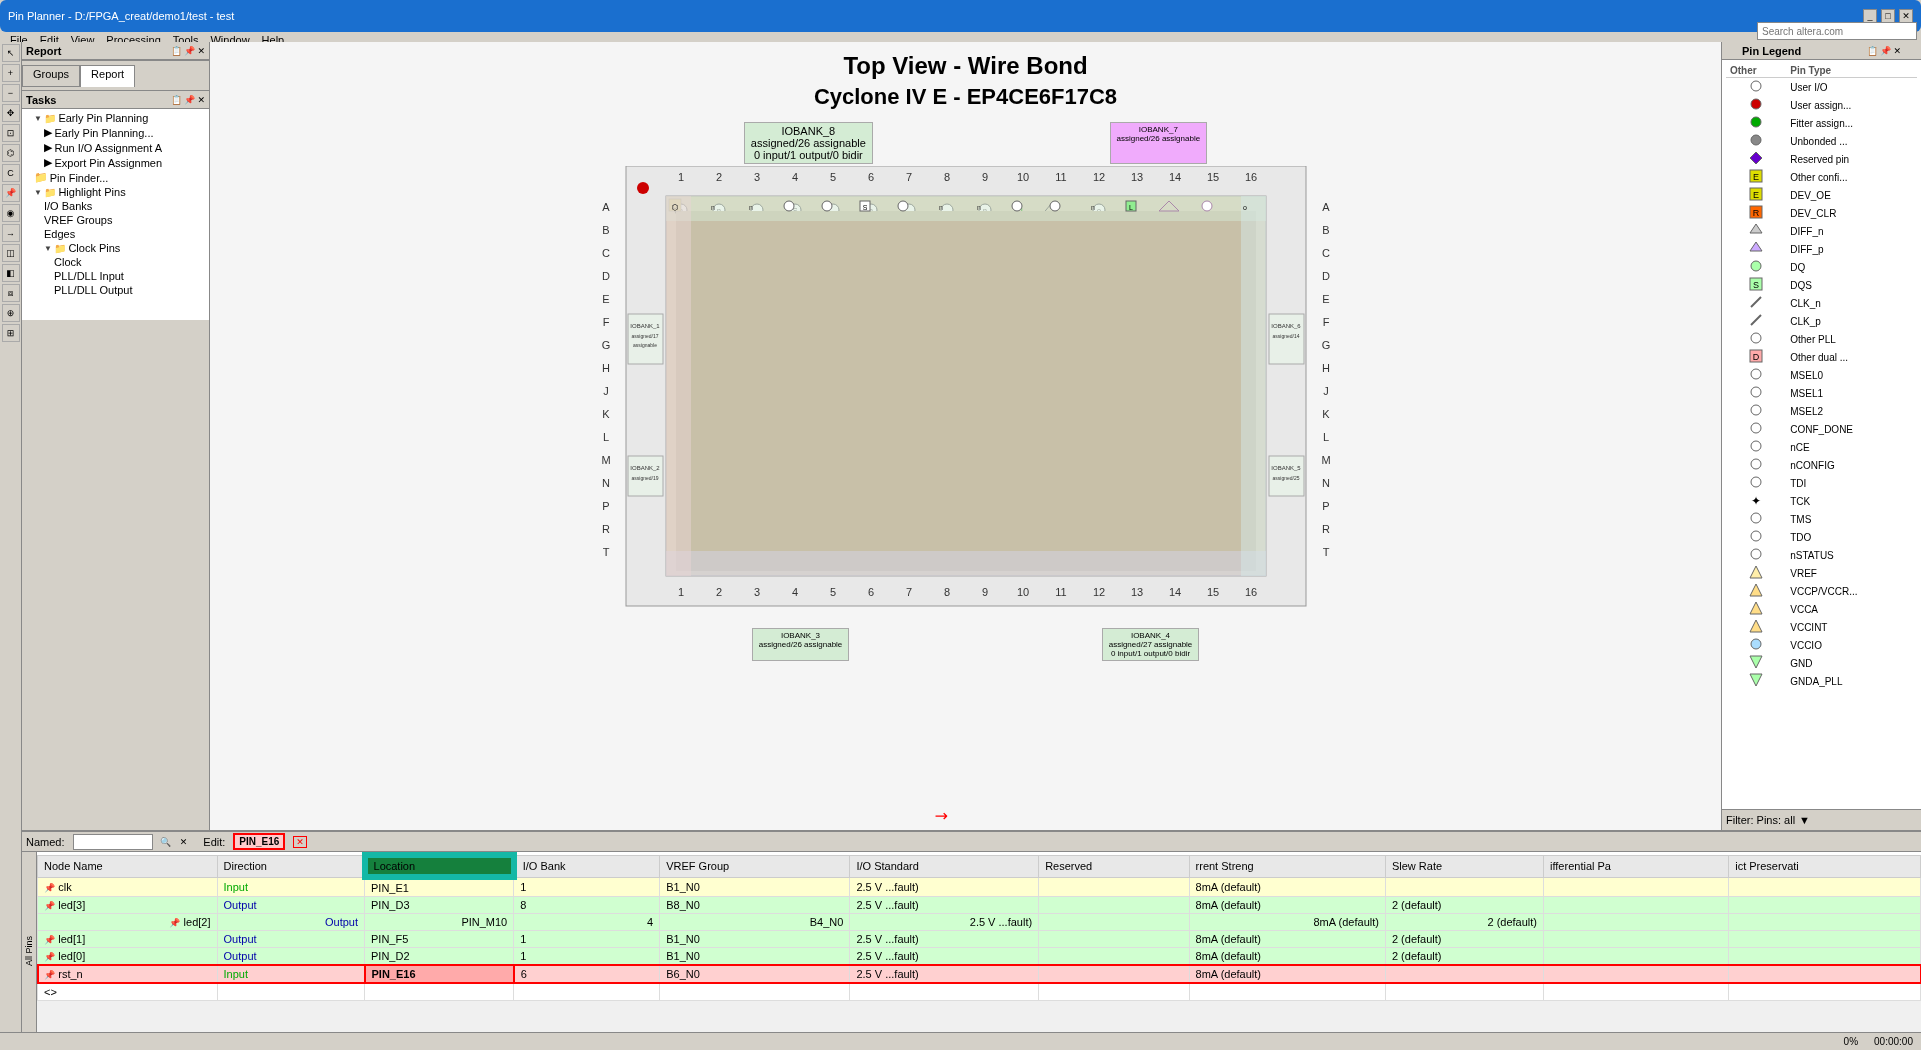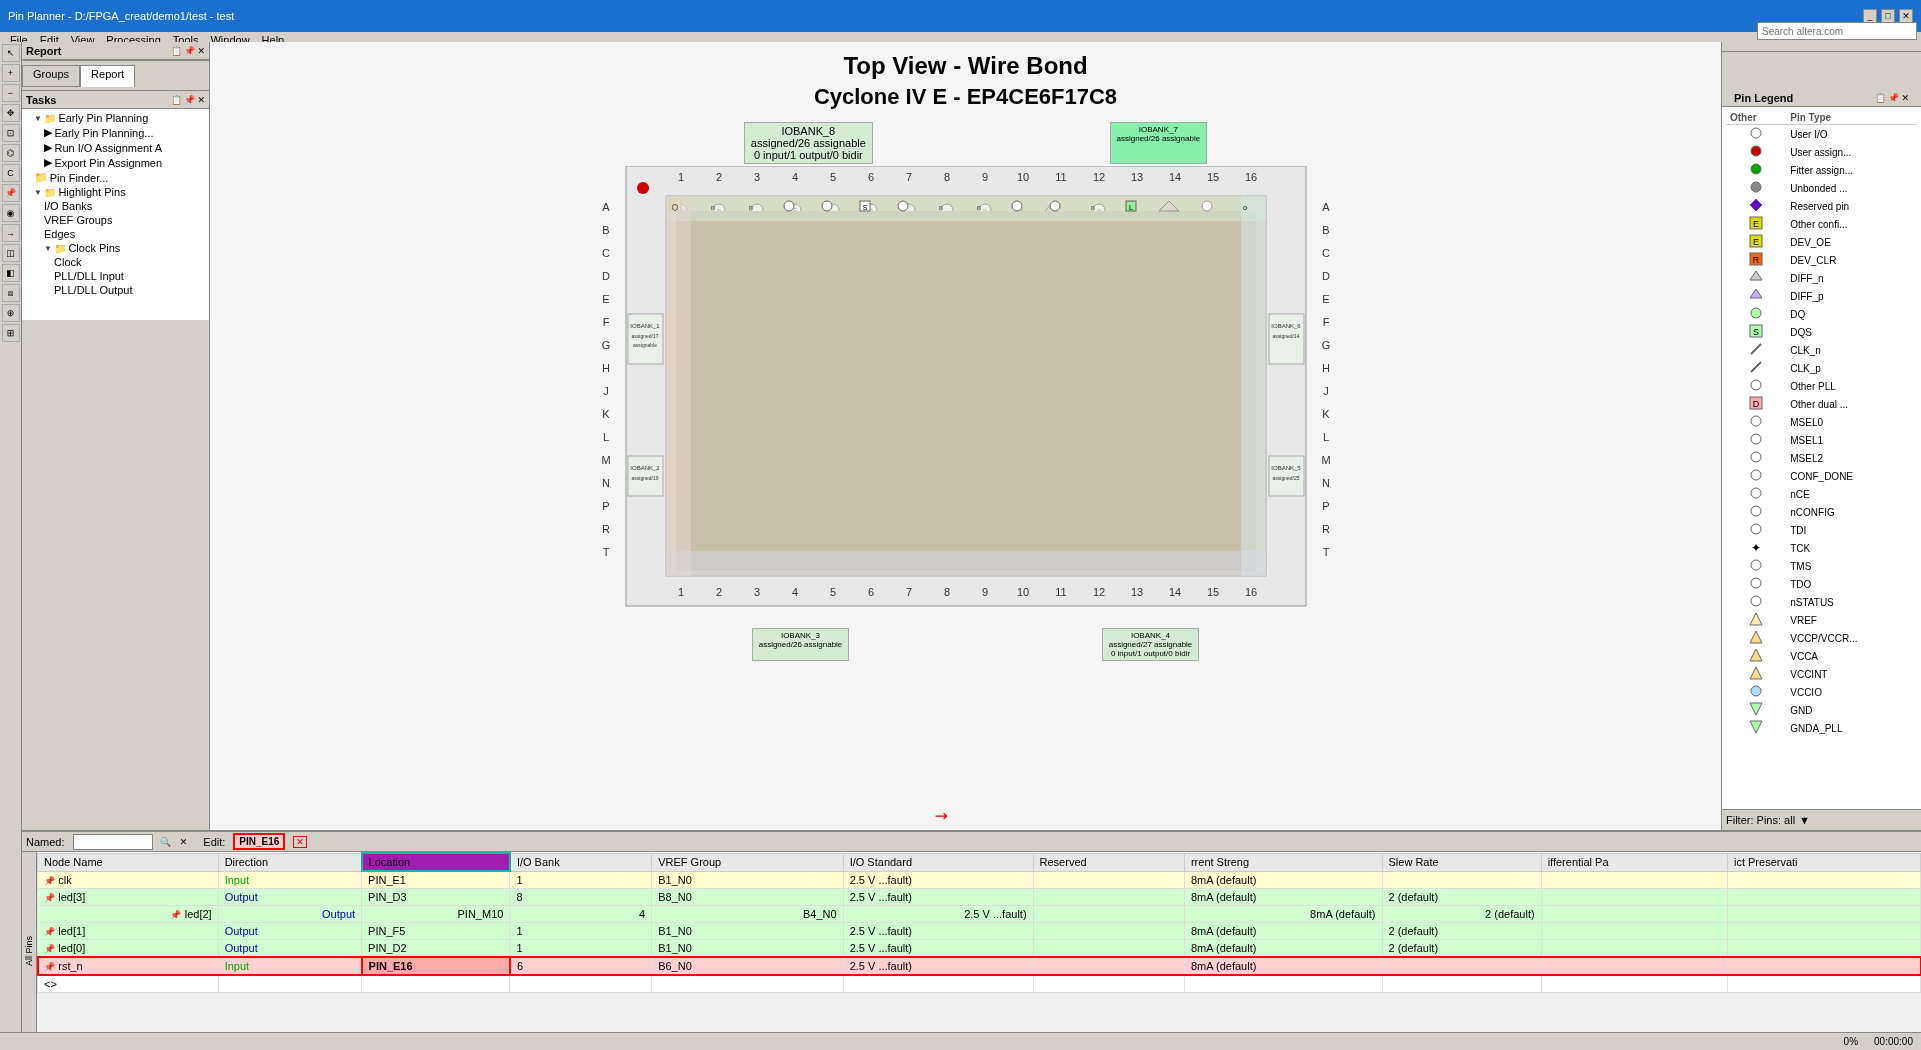--- a/index.html
+++ b/index.html
@@ -1,19 +1,19 @@
 <!DOCTYPE html>
 <html><head>
   <meta charset="utf-8">
   <style>
     * { box-sizing: border-box; margin: 0; padding: 0; }
     body { font-family: 'Segoe UI', Arial, sans-serif; font-size: 11px; background: #d4d0c8; overflow: hidden; width: 1921px; height: 1050px; }
 
     
-    .title-bar { background: #1a6fcf; color: white; height: 26px; display: flex; align-items: center; justify-content: space-between; padding: 16px 8px; font-size: 11px; }
+    .title-bar { background: #1a6fcf; color: white; height: 26px; display: flex; align-items: center; justify-content: space-between; padding: 16px 8px; font-size: 11px; border-radius: 6px; }
     .title-bar-controls { display: flex; gap: 4px; }
     .title-btn { width: 14px; height: 14px; border: 1px solid #888; background: #d4d0c8; color: #000; font-size: 9px; display: flex; align-items: center; justify-content: center; cursor: pointer; }
 
     
     .menu-bar { background: #d4d0c8; height: 20px; display: flex; align-items: flex-start; padding: 0 4px; border-bottom: 1px solid #888; }
     .menu-item { padding: 2px 6px; font-size: 11px; cursor: pointer; }
 
     
     .search-area { position: absolute; top: 22px; right: 4px; display: flex; align-items: center; }
     .search-input { width: 160px; height: 18px; border: 1px solid #888; font-size: 10px; padding: 1px 4px; }
@@ -47,21 +47,21 @@
     .tree-indent3 { padding-left: 30px; }
     .expand-icon { font-size: 8px; color: #444; }
     .folder-icon { color: #e8c050; font-size: 10px; }
 
     
     .center-view { flex: 1; background: #f5f5f5; position: relative; overflow: hidden; }
     .chip-diagram { position: absolute; top: 10px; left: 50%; transform: translateX(-50%); }
 
     
     .right-panel { width: 200px; border-left: 1px solid #888; display: flex; flex-direction: column; }
-    .legend-header { background: #d4d0c8; padding: 2px 12px; border-bottom: 1px solid #888; height: 18px; display: flex; align-items: center; justify-content: space-between; margin-top: 47px; }
+    .legend-header { background: #d4d0c8; padding: 2px 20px; border-bottom: 1px solid #888; height: 18px; display: flex; align-items: center; justify-content: space-between; }
     .legend-body { flex: 1; background: white; overflow: auto; padding: 4px; }
     .legend-table { width: 100%; border-collapse: collapse; }
     .legend-table th { font-size: 10px; text-align: left; padding: 1px 4px; border-bottom: 1px solid #ccc; color: #555; font-weight: bold; }
     .legend-table td { font-size: 10px; padding: 1px 4px; }
     .legend-filter { padding: 4px; background: #d4d0c8; border-top: 1px solid #888; display: flex; align-items: center; gap: 4px; font-size: 11px; }
 
     
     .bottom-bar { height: 20px; background: #d4d0c8; border-bottom: 1px solid #888; display: flex; align-items: center; padding: 0 4px; gap: 8px; }
     .named-input { width: 80px; height: 16px; font-size: 10px; border: 1px solid #888; }
     .location-box { background: #ffcccc; border: 2px solid red; padding: 1px 4px; font-size: 10px; font-weight: bold; }
@@ -201,21 +201,21 @@
     </div>
 
     <div class="center-view">
       <div class="chip-diagram">
         <div class="chip-title">Top View - Wire Bond</div>
         <div class="chip-subtitle">Cyclone IV E - EP4CE6F17C8</div>
         <div style="position:relative;">
 
           <div style="display:flex; justify-content: space-around; margin-bottom: 2px; margin-left: 40px; margin-right: 20px;">
             <div style="background:#d4ecd4; border:1px solid #aaa; font-size:11px; padding:2px 6px; text-align:center;">IOBANK_8<br>assigned/26 assignable<br>0 input/1 output/0 bidir</div>
-            <div style="background:#86efac; border:1px solid #aaa; font-size:8px; padding:2px 6px; text-align:center;">IOBANK_7<br>assigned/26 assignable</div>
+            <div style="background:#f0abfc; border:1px solid #aaa; font-size:8px; padding:2px 6px; text-align:center;">IOBANK_7<br>assigned/26 assignable</div>
           </div>
 
           <svg width="760" height="460" style="display:block;">
 
             <rect x="40" y="0" width="680" height="440" fill="#e8e8e8" stroke="#999" stroke-width="1"></rect>
 
             <rect x="80" y="30" width="600" height="380" fill="#d8d0b8" stroke="#aaa" stroke-width="1"></rect>
 
             <text x="20" y="45" font-size="11" text-anchor="middle" fill="#333">A</text>
             <text x="20" y="68" font-size="11" text-anchor="middle" fill="#333">B</text>
@@ -627,21 +627,21 @@
 
       <div style="position:absolute; left:0; top:0; bottom:0; width:15px; background:#d4d0c8; border-right:1px solid #888; display:flex; align-items:center; justify-content:center;">
         <span style="writing-mode:vertical-rl; transform:rotate(180deg); font-size:9px; white-space:nowrap;">All Pins</span>
       </div>
       <div class="pin-table-container" style="margin-left:15px;">
         <table class="pin-table">
           <thead>
             <tr>
               <th>Node Name</th>
               <th>Direction</th>
-              <th style="background:#a21caf; border: 2px solid #14b8a6;">Location</th>
+              <th style="background:#15803d; border: 6px solid #14b8a6;">Location</th>
               <th>I/O Bank</th>
               <th>VREF Group</th>
               <th>I/O Standard</th>
               <th>Reserved</th>
               <th>rrent Streng</th>
               <th>Slew Rate</th>
               <th>ifferential Pa</th>
               <th>ict Preservati</th>
             </tr>
           </thead>

